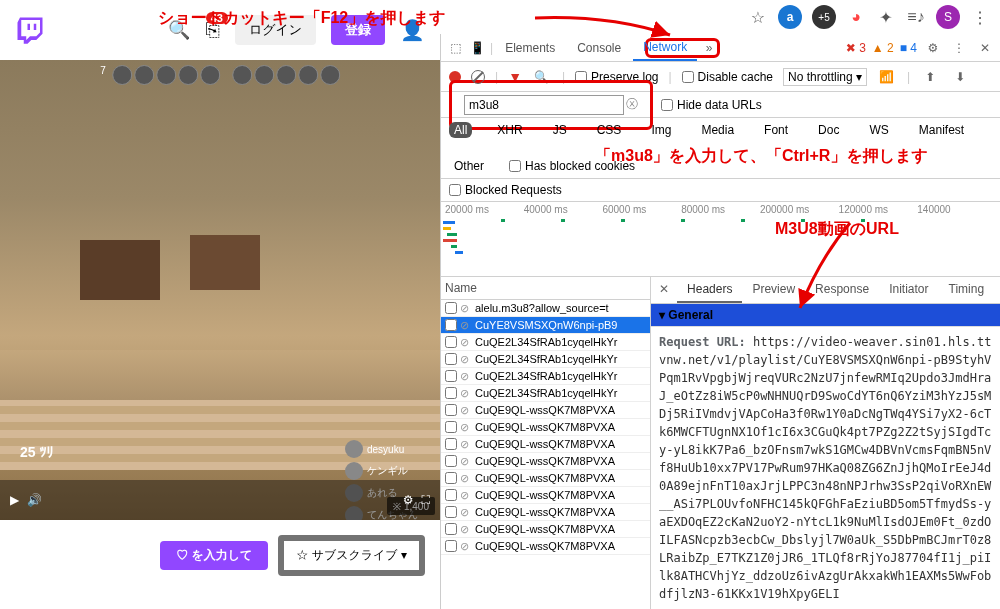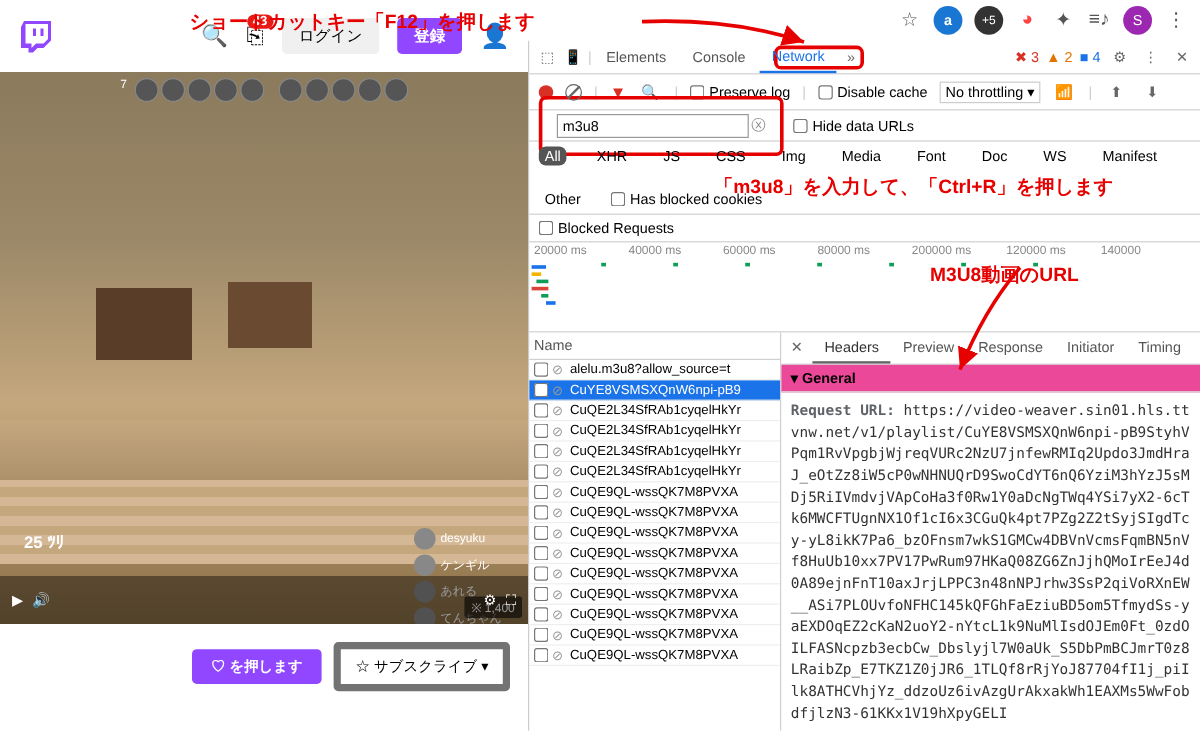--- a/index.html
+++ b/index.html
@@ -83,21 +83,21 @@
     .net-row { display: flex; align-items: center; padding: 2px 4px; border-bottom: 1px solid #eee; font-size: 11px; white-space: nowrap; overflow: hidden; }
     .net-row input { width: 12px; height: 12px; margin-right: 3px; }
     .net-row.selected { background: #1a73e8; color: #fff; }
     .net-icon { width: 12px; height: 12px; margin-right: 3px; color: #999; }
     
     .detail-panel { flex: 1; overflow: hidden; }
     .detail-tabs { display: flex; border-bottom: 1px solid #d0d0d0; }
     .detail-tab { padding: 5px 10px; font-size: 12px; color: #555; }
     .detail-tab.active { color: #333; border-bottom: 2px solid #666; }
     .detail-close { padding: 5px 8px; color: #666; }
-    .section-header { background: #ec4899; padding: 4px 8px; font-size: 12px; font-weight: bold; border-bottom: 1px solid #ddd; }
+    .section-header { background: #1d4ed8; padding: 4px 8px; font-size: 12px; font-weight: bold; border-bottom: 1px solid #ddd; }
     .section-body { padding: 6px 8px; font-size: 12px; font-family: Menlo, monospace; line-height: 1.5; color: #333; word-break: break-all; }
     .prop-label { font-weight: bold; color: #5f6368; }
     
     .red-box-tab { position: absolute; border: 3px solid #e60000; border-radius: 6px; pointer-events: none; }
   </style>
 </head>
 <body>
 
 <div class="browser-bar">
   <span class="icon-btn">☆</span>
@@ -192,21 +192,21 @@
       <span style="margin-right:8px;">▶</span>
       <span>🔊</span>
       <span style="flex:1"></span>
       <span style="margin-right:8px;">⚙</span>
       <span>⛶</span>
     </div>
   </div>
 
   <div class="action-bar">
     <div style="flex:1"></div>
-    <button class="follow-btn">♡ を押します</button>
+    <button class="follow-btn">♡ を入力して</button>
     <button class="subscribe-btn">☆ サブスクライブ ▾</button>
   </div>
 </div>
 
 <div class="devtools">
   <div class="dt-tabs">
     <span class="dt-icon">⬚</span>
     <span class="dt-icon">📱</span>
     <span style="color:#ccc;">|</span>
     <span class="dt-tab">Elements</span>

